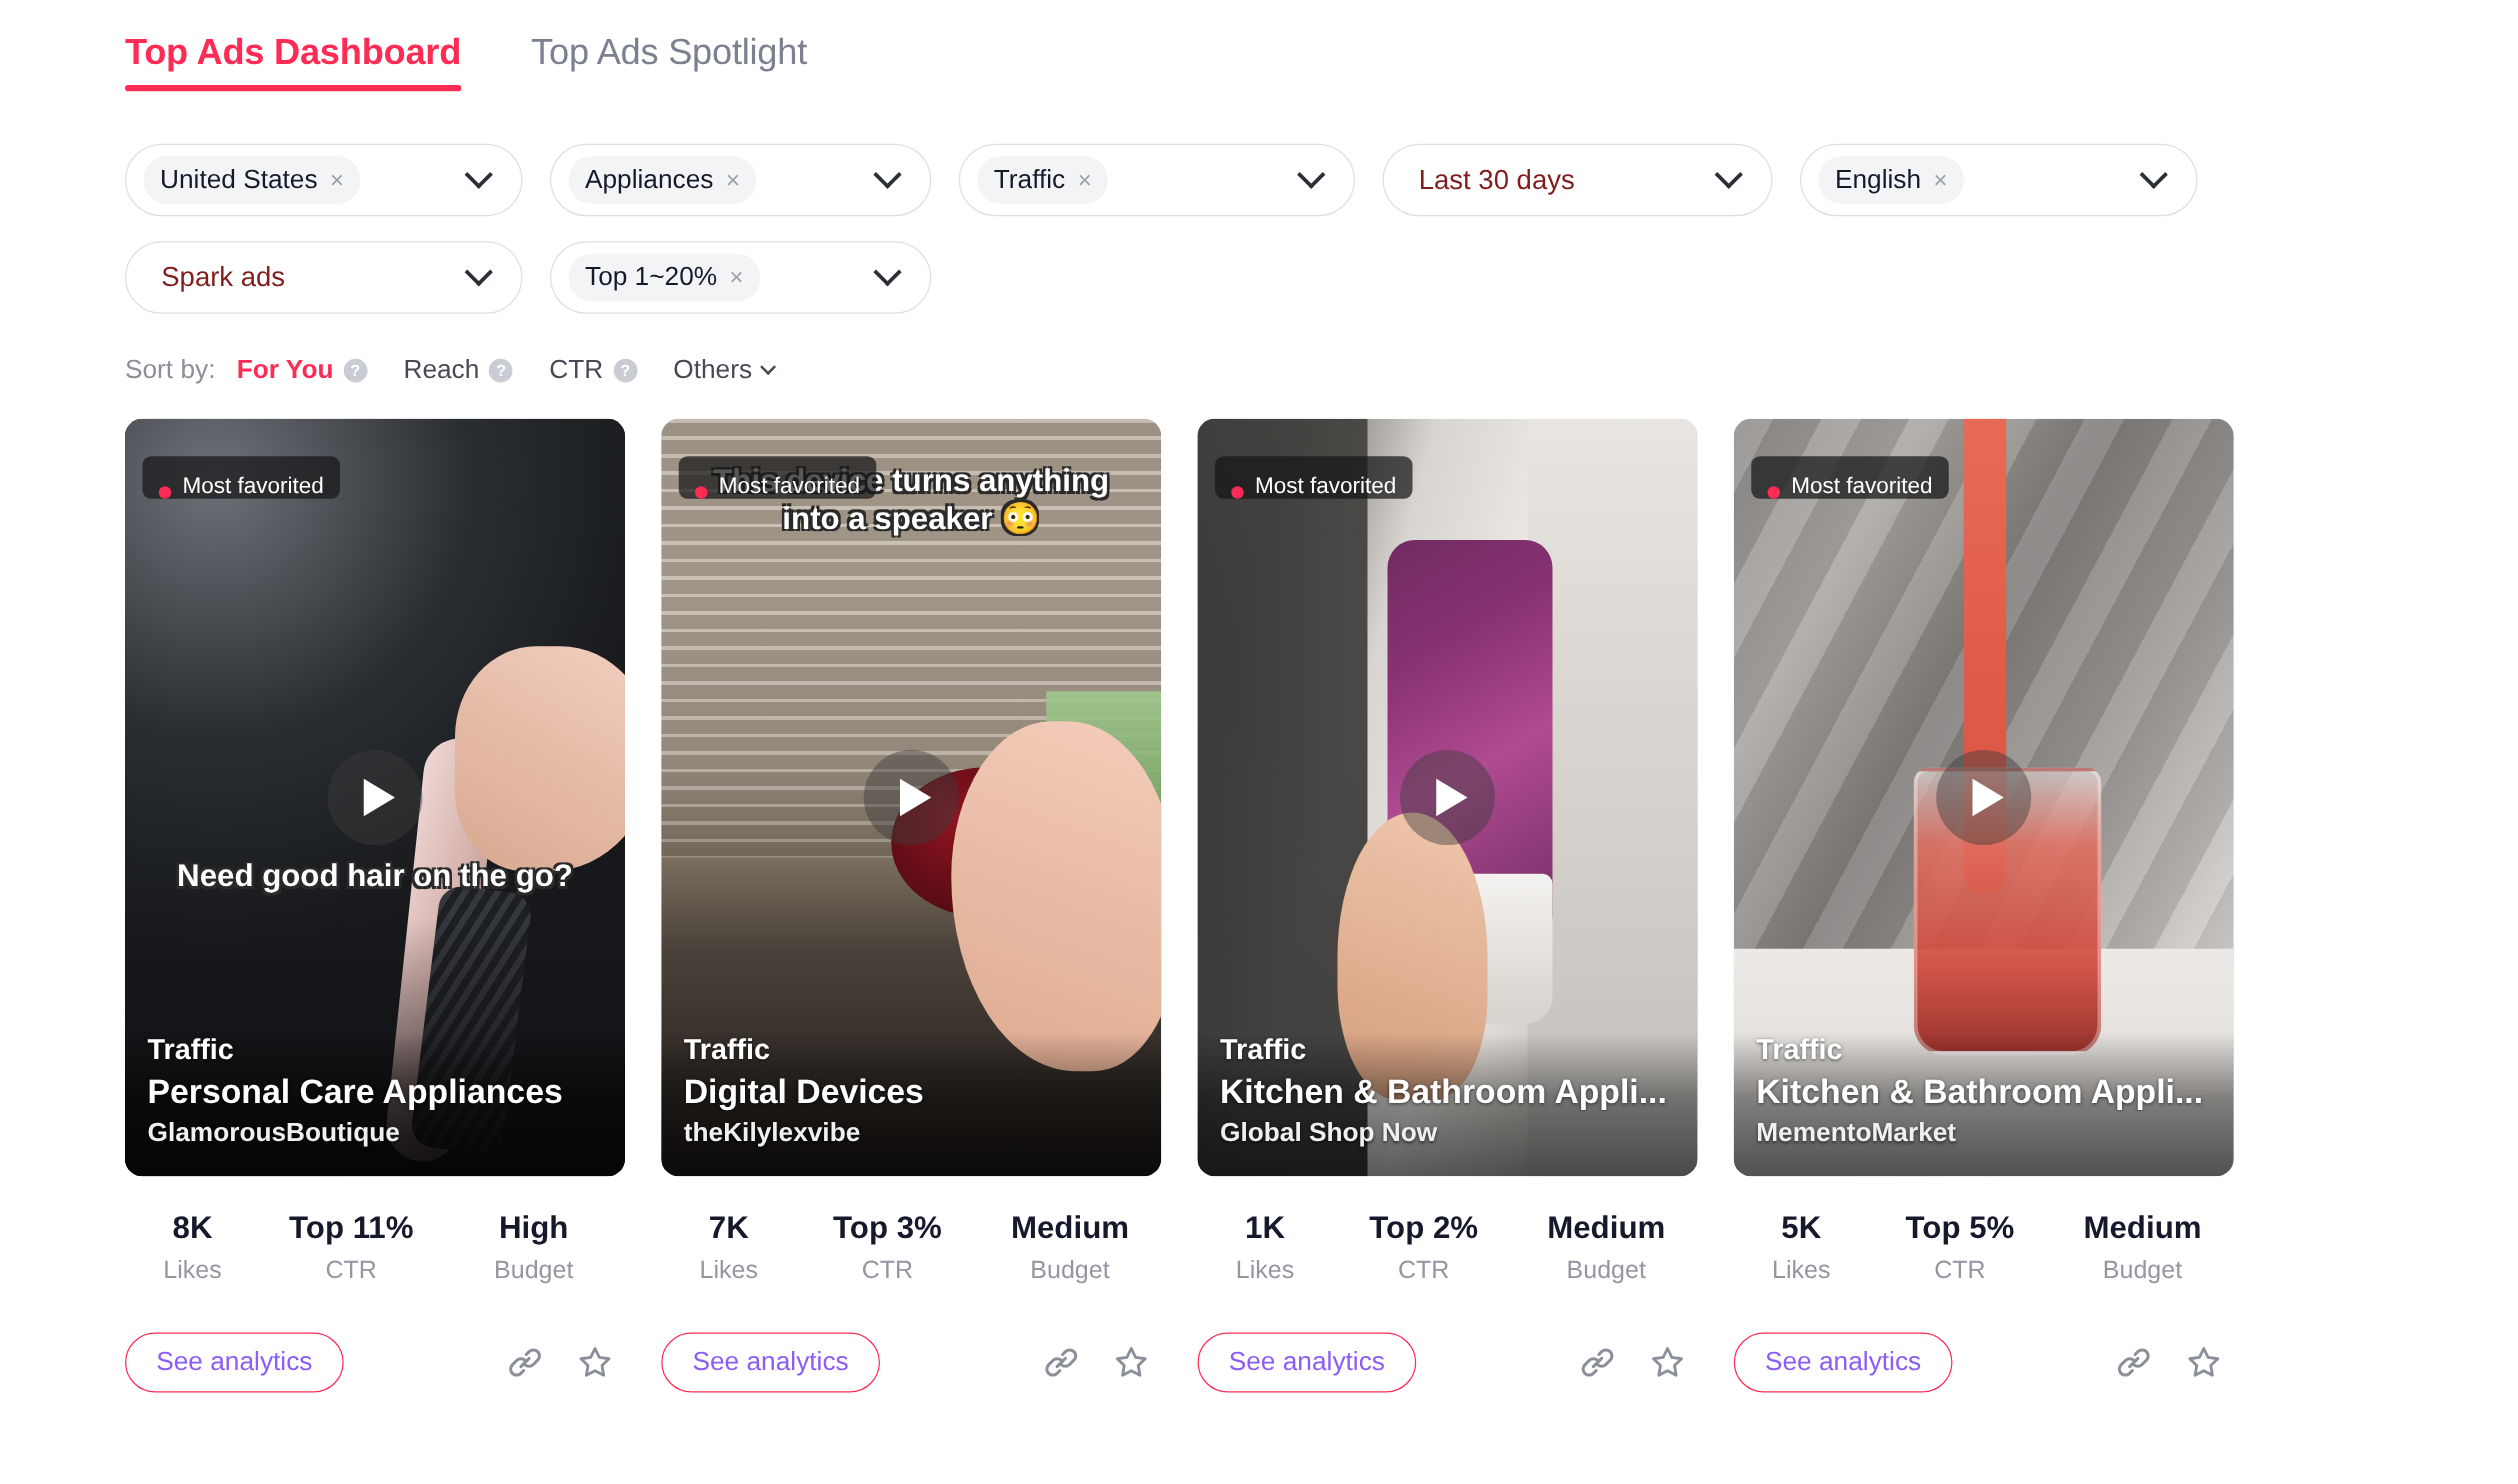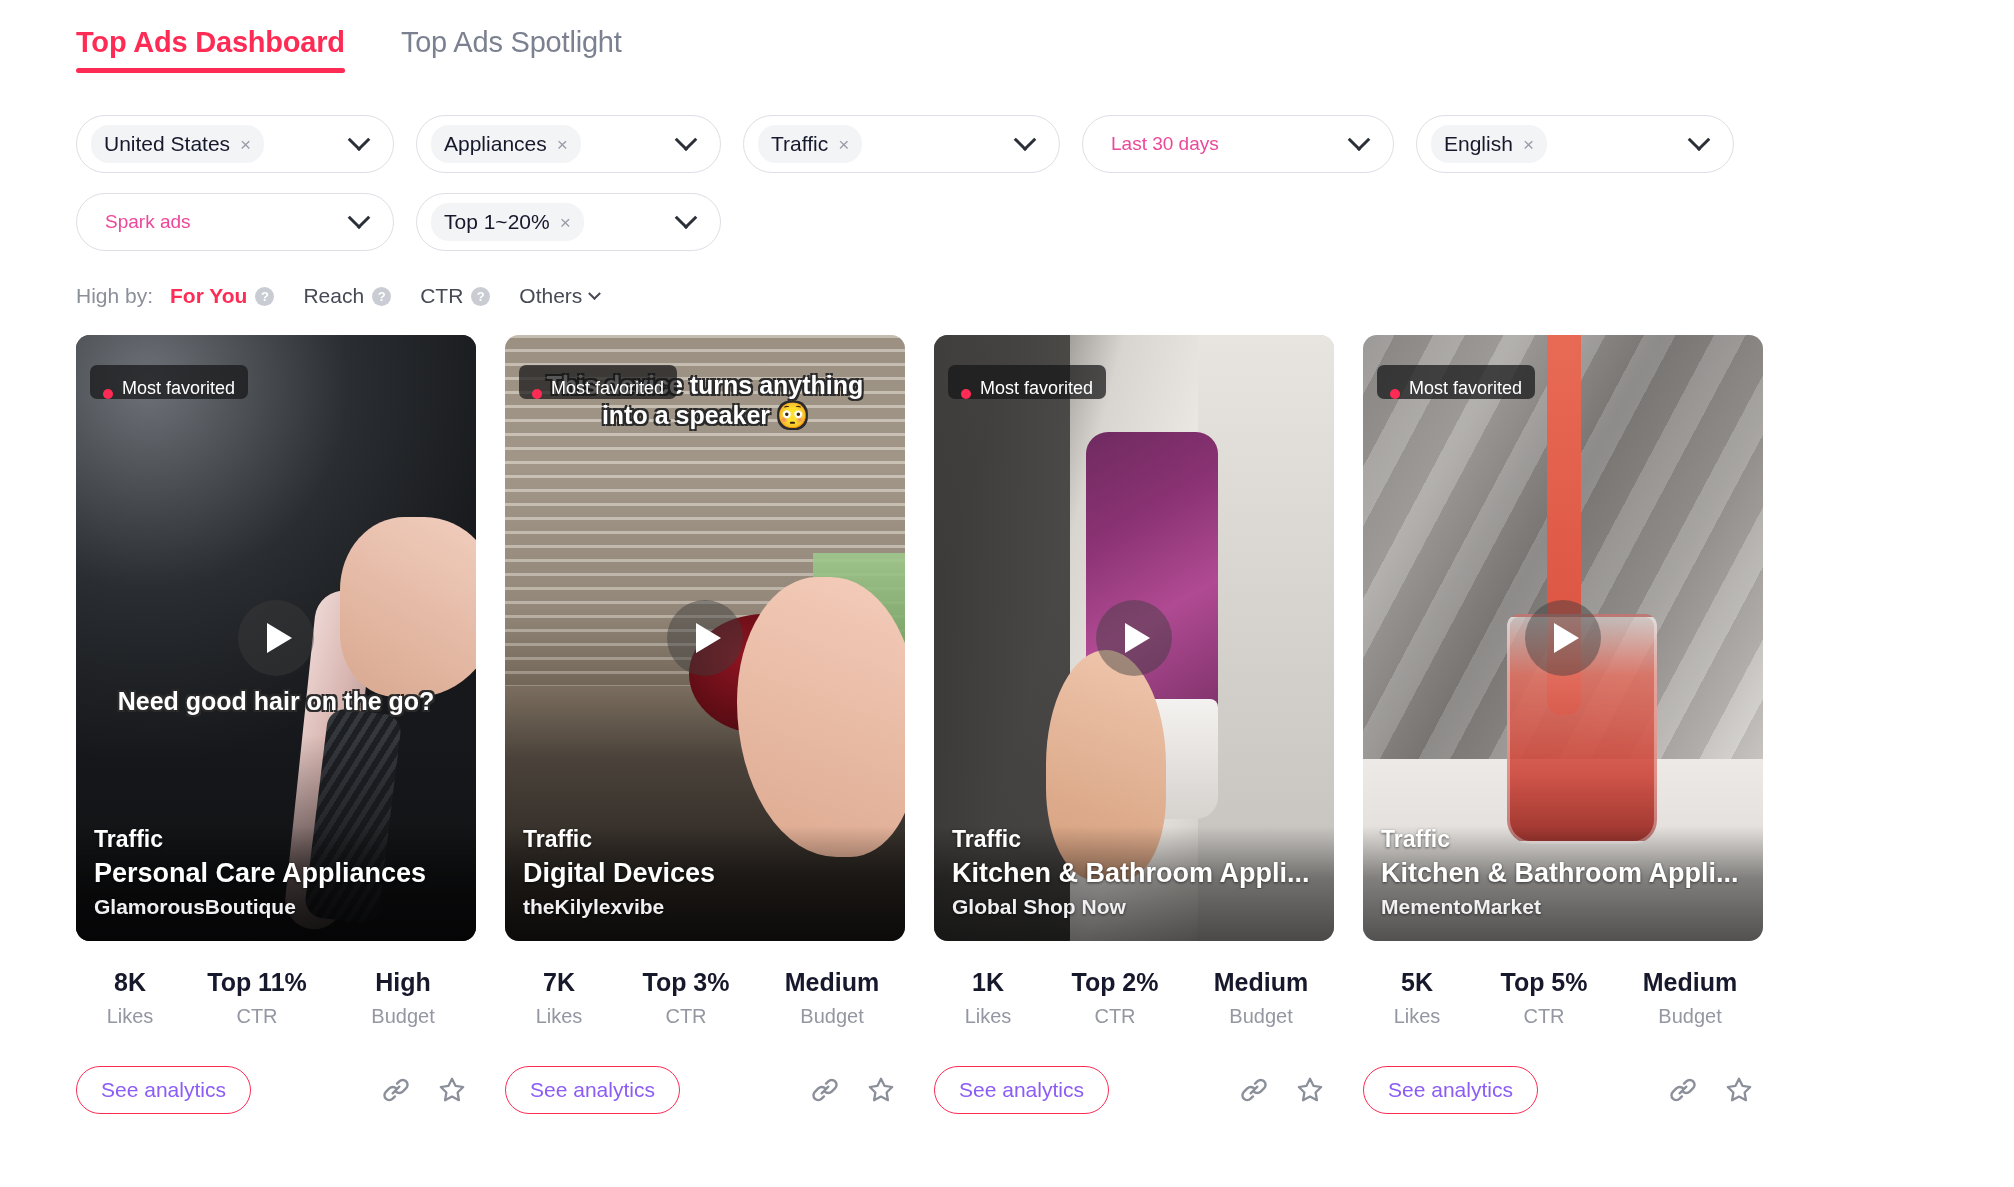--- a/index.html
+++ b/index.html
@@ -2,21 +2,21 @@
 <html><head>
 <meta charset="utf-8">
 <style>
   * { box-sizing: border-box; margin: 0; padding: 0; }
   html, body {
     width: 2014px; height: 1187px;
     background: #ffffff;
     font-family: "Liberation Sans", sans-serif;
     overflow: hidden;
   }
-  .page { position: relative; width: 2014px; height: 1187px; padding-left: 76px; }
+  .page { position: relative; width: 2014px; height: 1187px; padding-left: 100px; }
 
   
   .tabs { display: flex; align-items: flex-end; gap: 56px; padding-top: 26px; }
   .tab { font-size: 29px; font-weight: bold; color: #8a8f99; padding-bottom: 14px;
          position: relative; cursor: pointer; letter-spacing: -0.2px; }
   .tab.inactive { font-weight: normal; color: #7b8190; }
   .tab.active { color: #fe2c55; }
   .tab.active::after { content: ""; position: absolute; left: 0; right: 0; bottom: 0;
         height: 5px; background: #fe2c55; border-radius: 3px; }
 
@@ -29,21 +29,21 @@
   }
   .f-w1 { width: 318px; }
   .f-w2 { width: 305px; }
   .f-w3 { width: 317px; }
   .f-w4 { width: 312px; }
   .f-w5 { width: 318px; }
   .chip { background: #f3f4f6; border-radius: 18px; height: 38px; display: flex;
           align-items: center; gap: 10px; padding: 0 13px; }
   .chip-label { font-size: 21px; color: #16182b; white-space: nowrap; }
   .chip-x { font-size: 19px; color: #9a9ea8; line-height: 1; }
-  .plain-label { font-size: 19px; color: #ec4899; padding-left: 14px; white-space: nowrap; }
+  .plain-label { font-size: 22px; color: #7f1d1d; padding-left: 14px; white-space: nowrap; }
   .caret { width: 16px; height: 16px; border-right: 3px solid #2b2f38;
            border-bottom: 3px solid #2b2f38; transform: rotate(45deg) translate(-3px,-3px);
            flex: 0 0 auto; margin-right: 6px; }
 
   
   .sortbar { display: flex; align-items: center; gap: 13px; margin-top: 33px; }
   .sort-label { font-size: 21px; color: #8a8f99; margin-right: 4px; }
   .sort-opt { font-size: 21px; color: #474a55; display: flex; align-items: center;
               gap: 8px; cursor: pointer; margin-right: 16px; }
   .sort-opt.sel { color: #fe2c55; font-weight: bold; }
@@ -172,21 +172,21 @@
       <div class="chip">
         <span class="chip-label">Top 1~20%</span>
         <span class="chip-x">×</span>
       </div>
       <span class="caret"></span>
     </div>
 
   </div>
 
   <div class="sortbar">
-    <span class="sort-label">High by:</span>
+    <span class="sort-label">Sort by:</span>
 
     <span class="sort-opt sel">
       <span>For You</span>
       <span class="qmark">?</span>
     </span>
 
     <span class="sort-opt">
       <span>Reach</span>
       <span class="qmark">?</span>
     </span>

